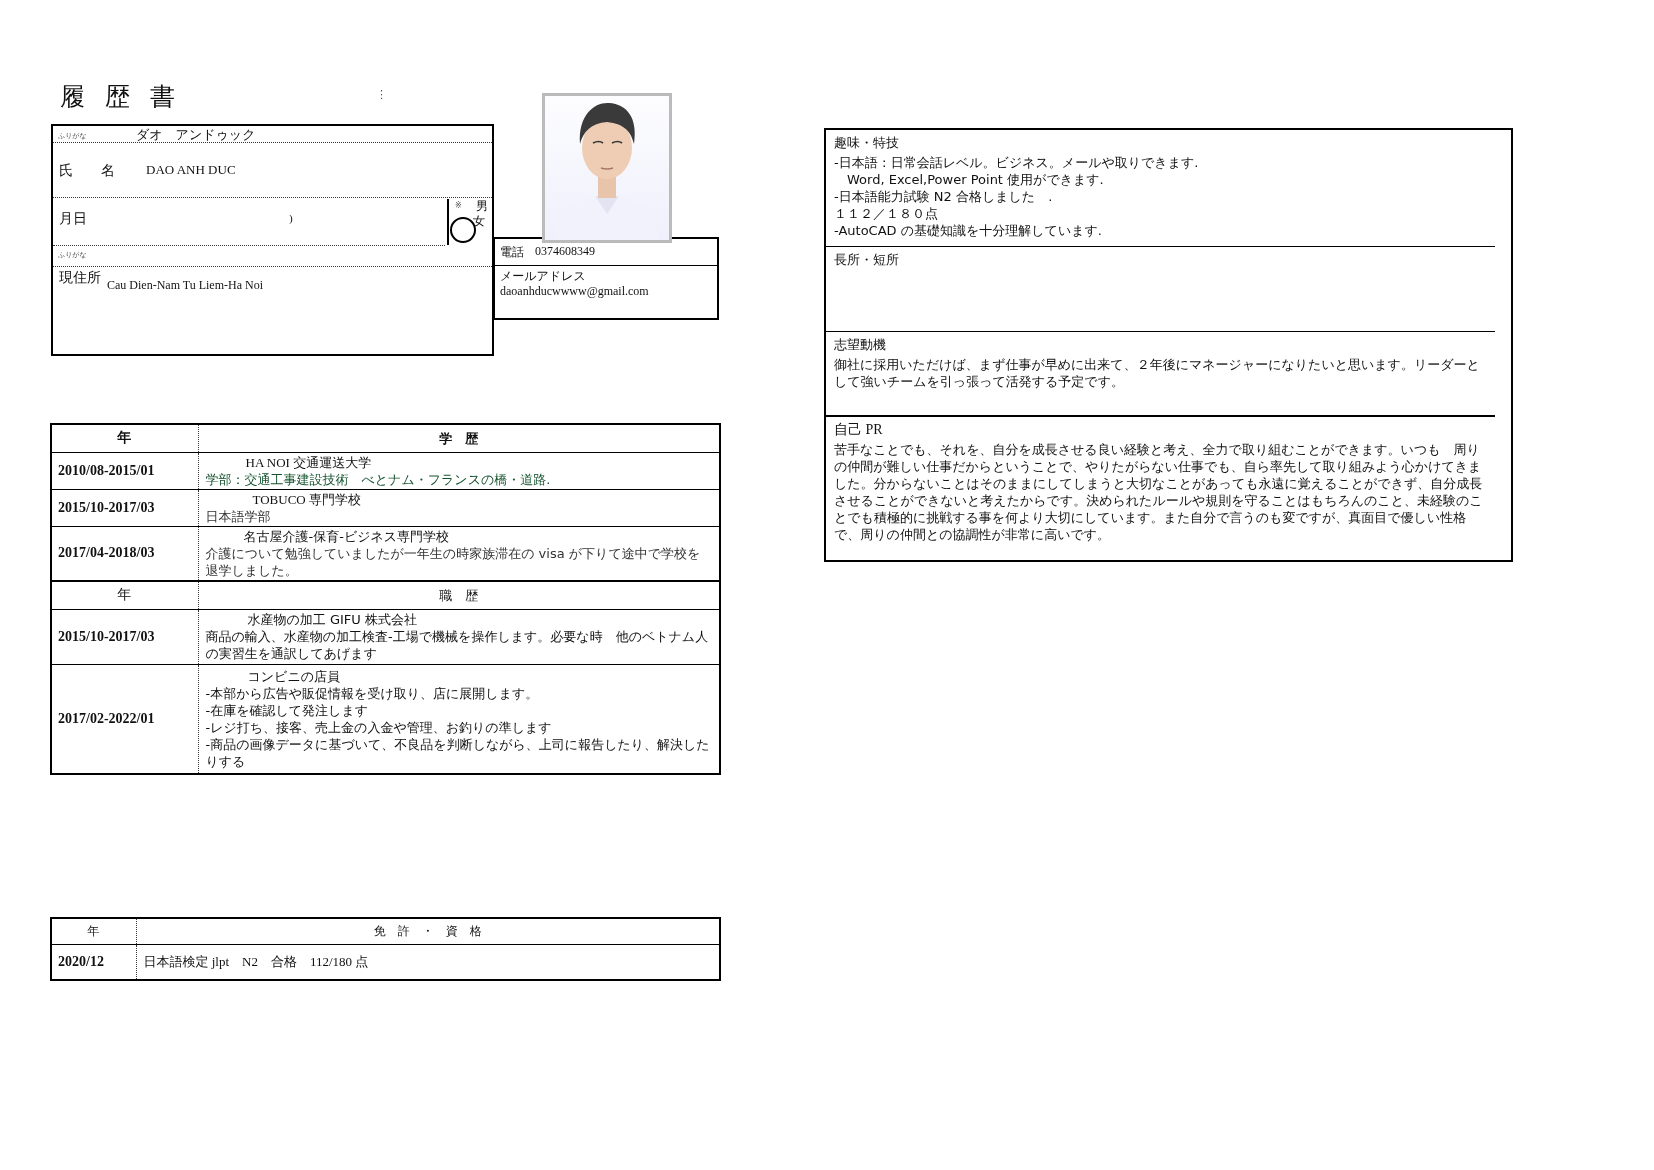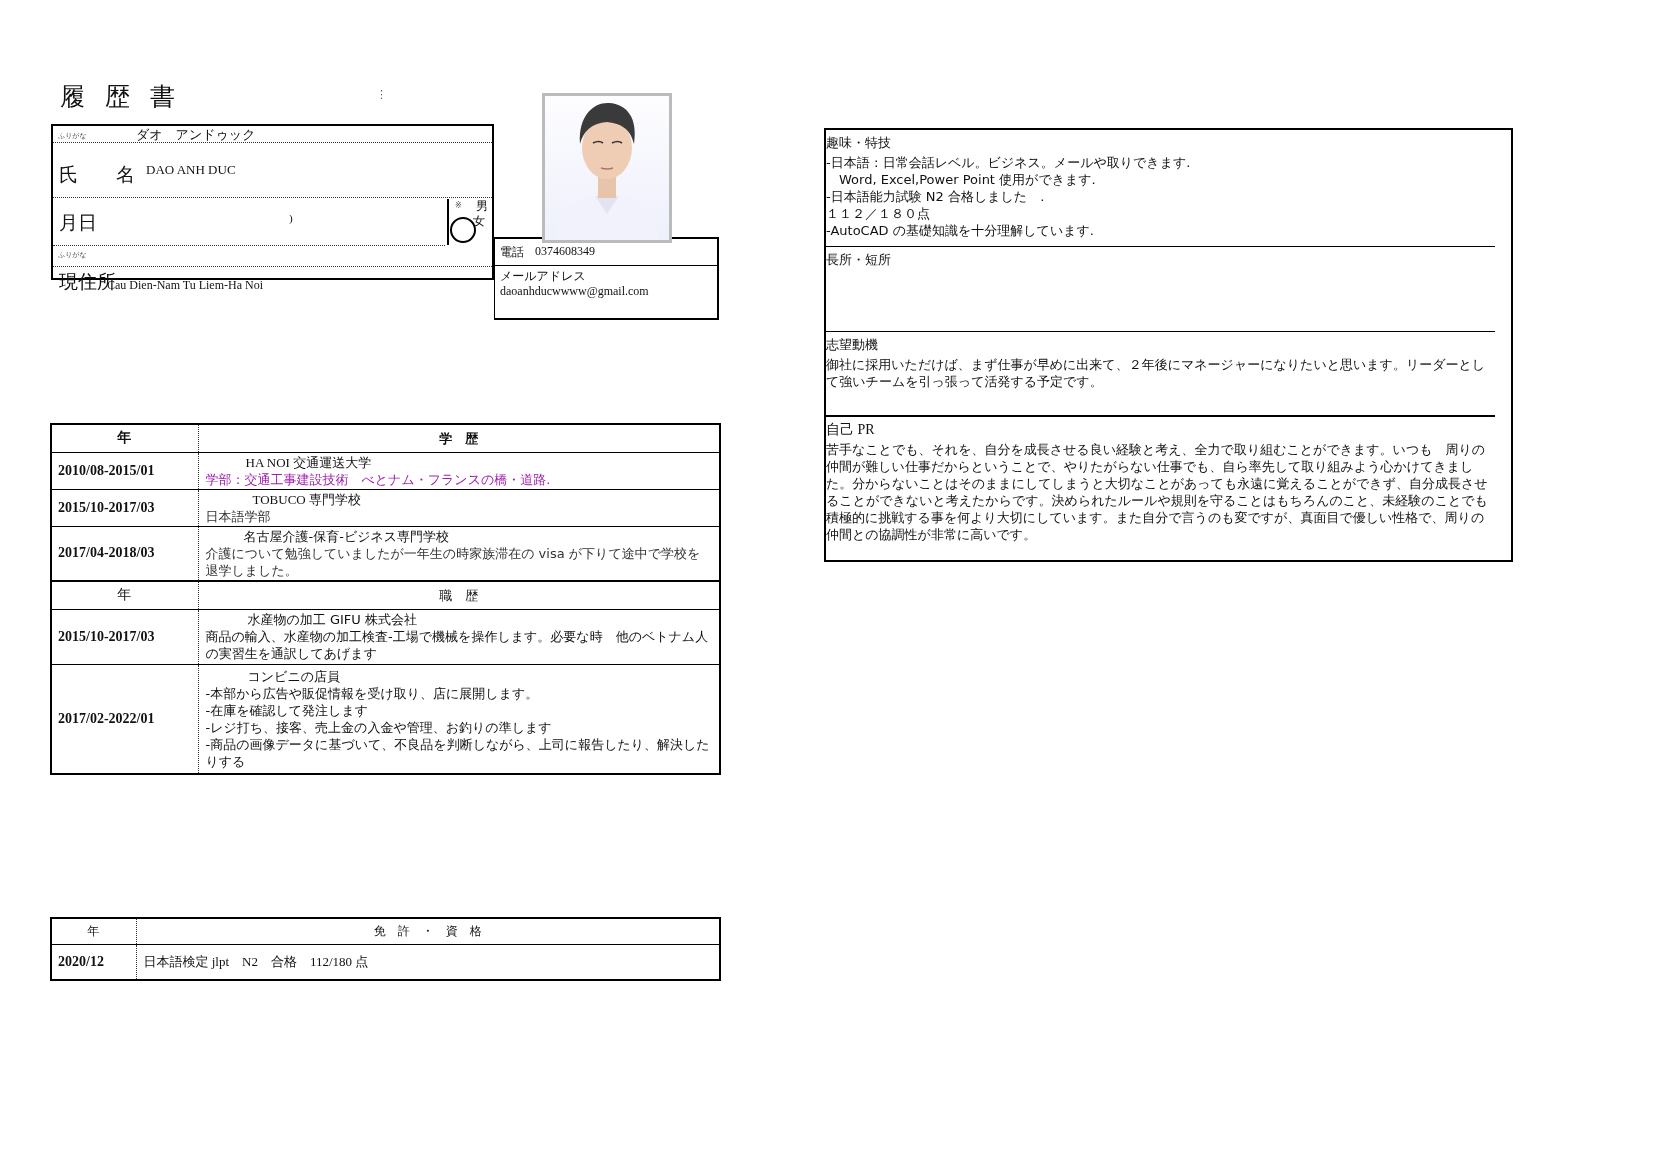--- a/index.html
+++ b/index.html
@@ -1,35 +1,35 @@
 <!DOCTYPE html>
 <html><head>
 <meta charset="utf-8">
 <style>
   html, body { margin:0; padding:0; background:#ffffff; }
   body { width:1654px; height:1170px; position:relative; overflow:hidden; color:#111; font-family:"DejaVu Sans", sans-serif; }
   .abs { position:absolute; }
   .serif { font-family:"Liberation Serif", "DejaVu Serif", serif; }
   .title { left:60px; top:80px; font-size:25px; letter-spacing:20px; font-family:"DejaVu Sans", sans-serif; }
   .dots { left:376px; top:92px; font-size:11px; line-height:5px; color:#555; }
-  .hbox { left:51px; top:124px; width:443px; height:156px; border:2px solid #000; border-right:2px solid #000; box-sizing:border-box; }
+  .hbox { left:51px; top:124px; width:443px; height:232px; border:2px solid #000; border-right:2px solid #000; box-sizing:border-box; }
   .hline { position:absolute; left:0; right:0; border-top:1px dotted #333; }
   .small { font-size:7px; color:#444; }
-  .lbl { font-size:19px; }
+  .lbl { font-size:14px; }
   .gender { position:absolute; left:394px; top:73px; width:47px; height:46px; border-left:2px solid #000; }
   .circle { position:absolute; left:450px; top:217px; width:22px; height:22px; border:2px solid #000; border-radius:50%; }
   .cbox { left:494px; top:237px; width:225px; height:83px; border:2px solid #000; border-left:1px solid #000; box-sizing:border-box; }
   .photo { left:542px; top:93px; width:130px; height:150px; border:3px solid #bbb; box-sizing:border-box; background:linear-gradient(#fdfdff,#eef0fb); overflow:hidden; }
   table.t { border-collapse:collapse; position:absolute; }
   table.t td { border-top:1px solid #000; padding:0 7px; vertical-align:middle; }
   table.t td.d { border-right:1px dotted #333; font-family:"Liberation Serif", serif; font-weight:bold; font-size:14px; padding-left:6px; }
   table.t td.c { font-size:13px; line-height:17px; }
   .th { text-align:center; font-size:13px; }
   .rbox { left:824px; top:128px; width:689px; height:434px; border:2px solid #000; box-sizing:border-box; }
-  .rsec { position:absolute; left:0; right:16px; border-top:1px solid #000; padding:4px 0; box-sizing:border-box; font-size:13px; line-height:17px; }
+  .rsec { position:absolute; left:0; right:16px; border-top:1px solid #000; padding:4px 8px; box-sizing:border-box; font-size:13px; line-height:17px; }
   .rsec .h { margin-bottom:3px; }
 </style>
 </head>
 <body>
 
 <div class="abs title">履歴書</div>
 <div class="abs dots">⋮</div>
 
 <div class="abs hbox">
   <span class="abs small" style="left:5px;top:5px;">ふりがな</span>
@@ -81,21 +81,21 @@
     </colgroup>
   <tbody>
       <tr style="height:28px;">
     <td class="d th" style="font-family:'DejaVu Sans',sans-serif;font-weight:bold;">年</td>
     <td class="c th" style="font-weight:bold;">学　歴</td>
   </tr>
   <tr style="height:37px;">
     <td class="d">2010/08-2015/01</td>
     <td class="c">
           <div style="padding-left:40px;" class="serif">HA NOI 交通運送大学</div>
-          <div style="color:#a21caf">学部：交通工事建設技術　べとナム・フランスの橋・道路.</div>
+          <div style="color:#14532d">学部：交通工事建設技術　べとナム・フランスの橋・道路.</div>
         </td>
   </tr>
   <tr style="height:37px;">
     <td class="d">2015/10-2017/03</td>
     <td class="c">
           <div style="padding-left:47px;" class="serif">TOBUCO 専門学校</div>
           <div style="color:#333">日本語学部</div>
         </td>
   </tr>
   <tr style="height:55px;">

